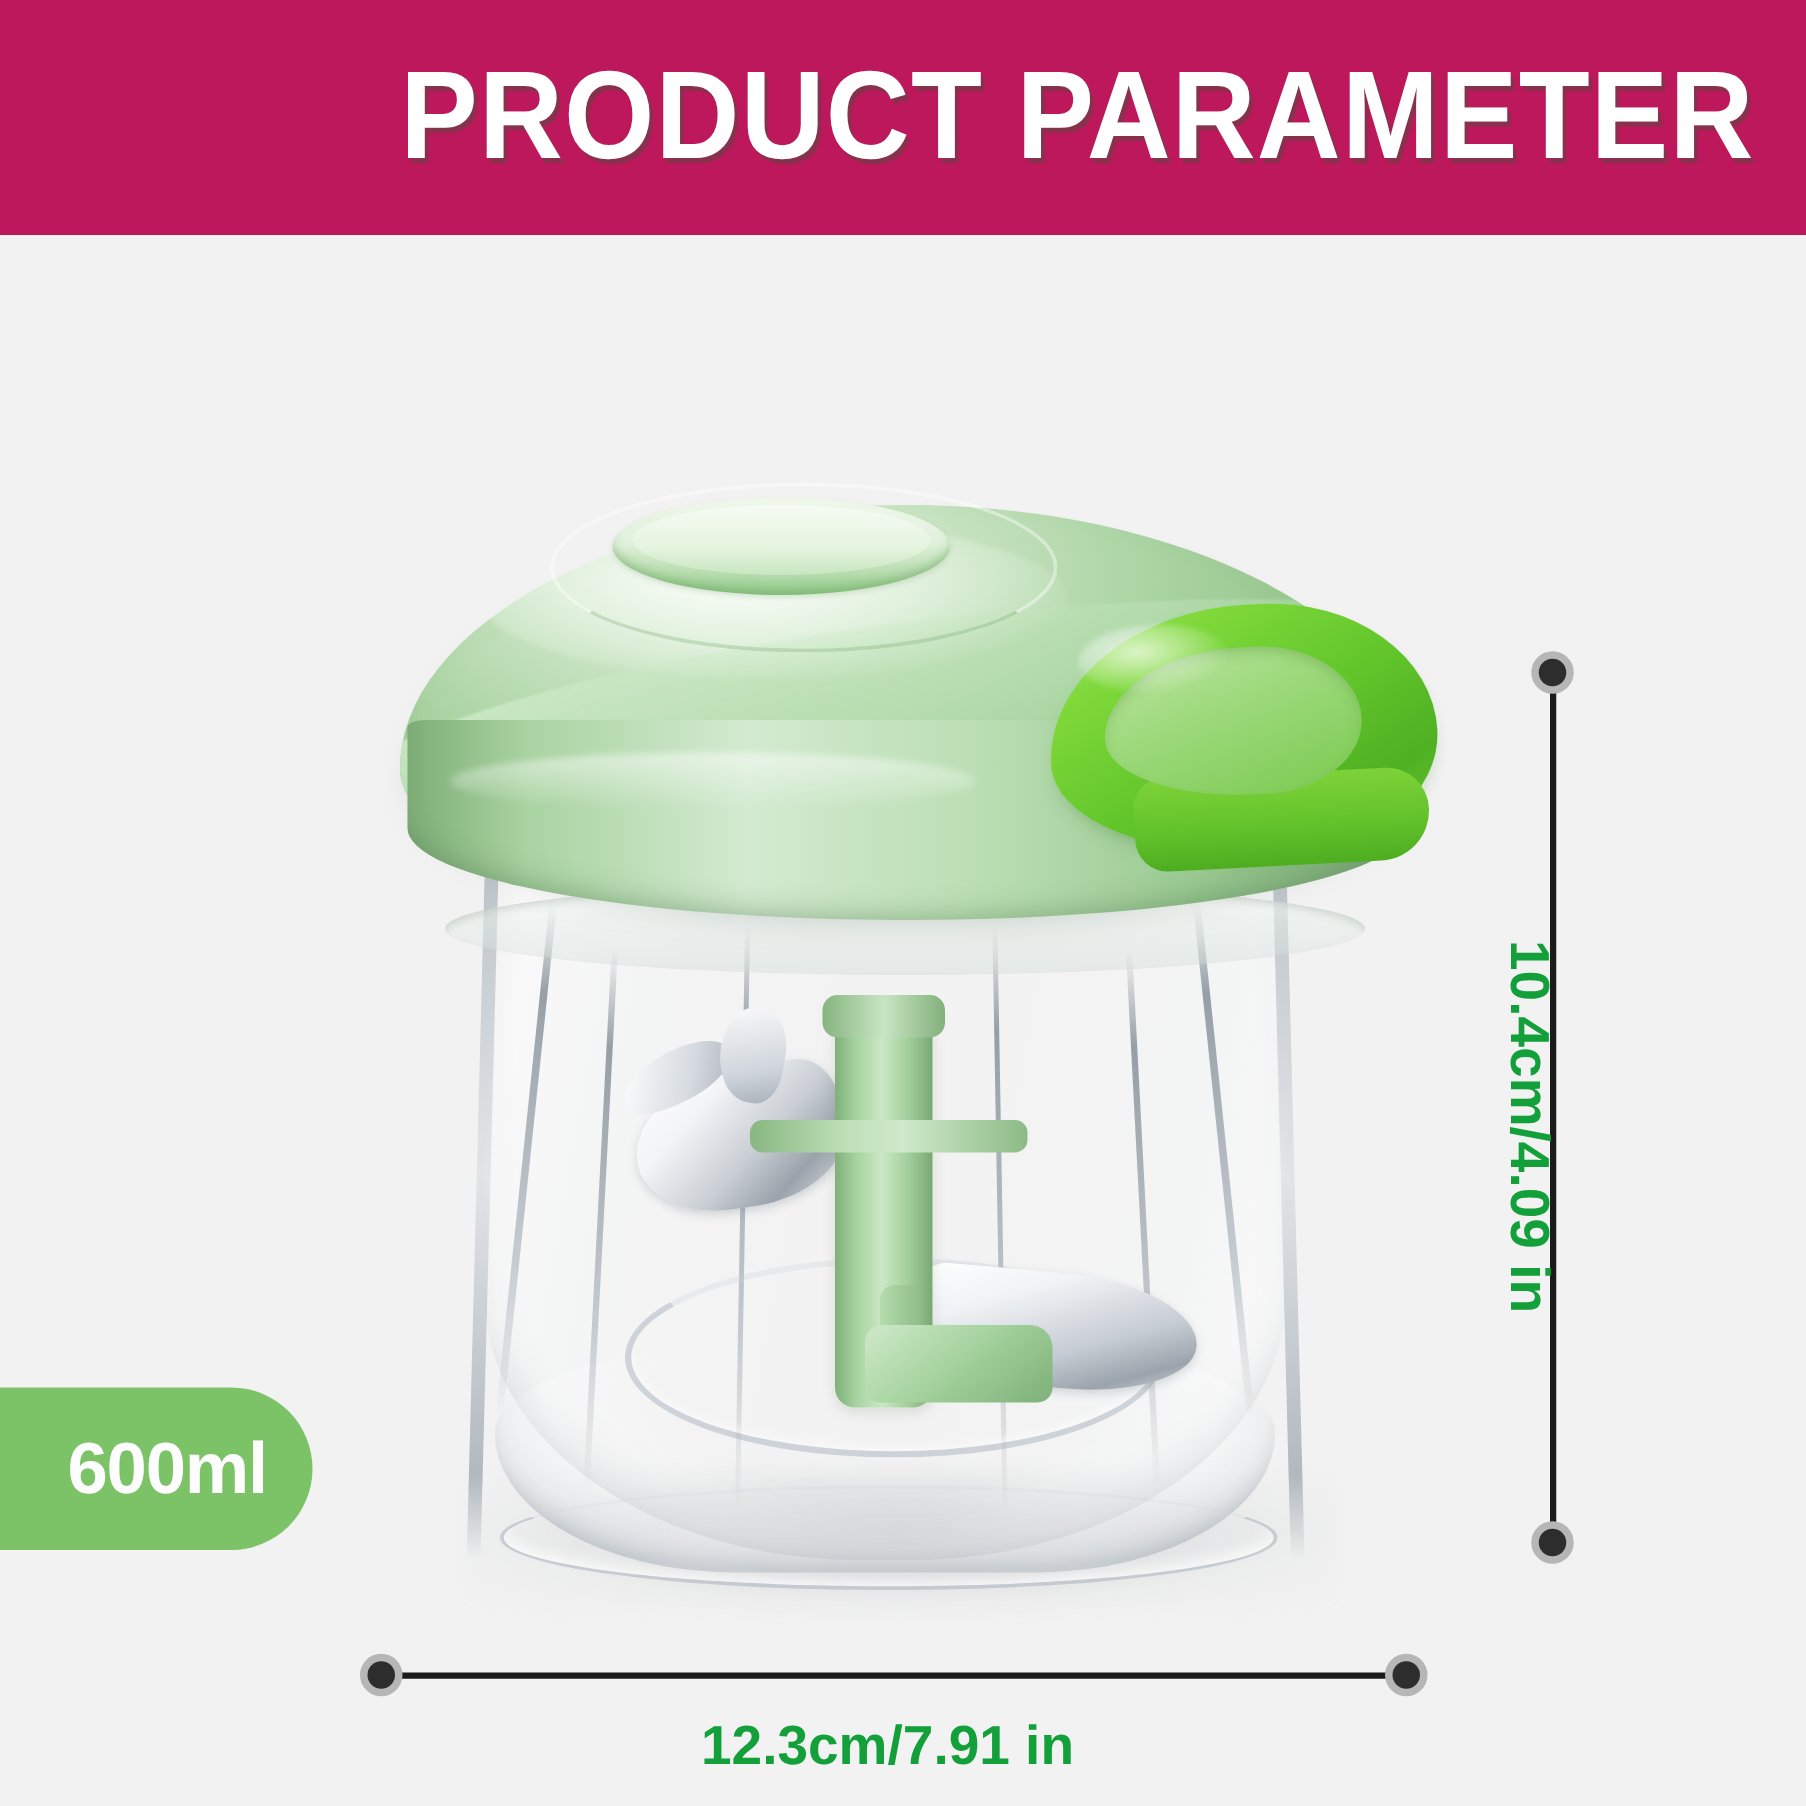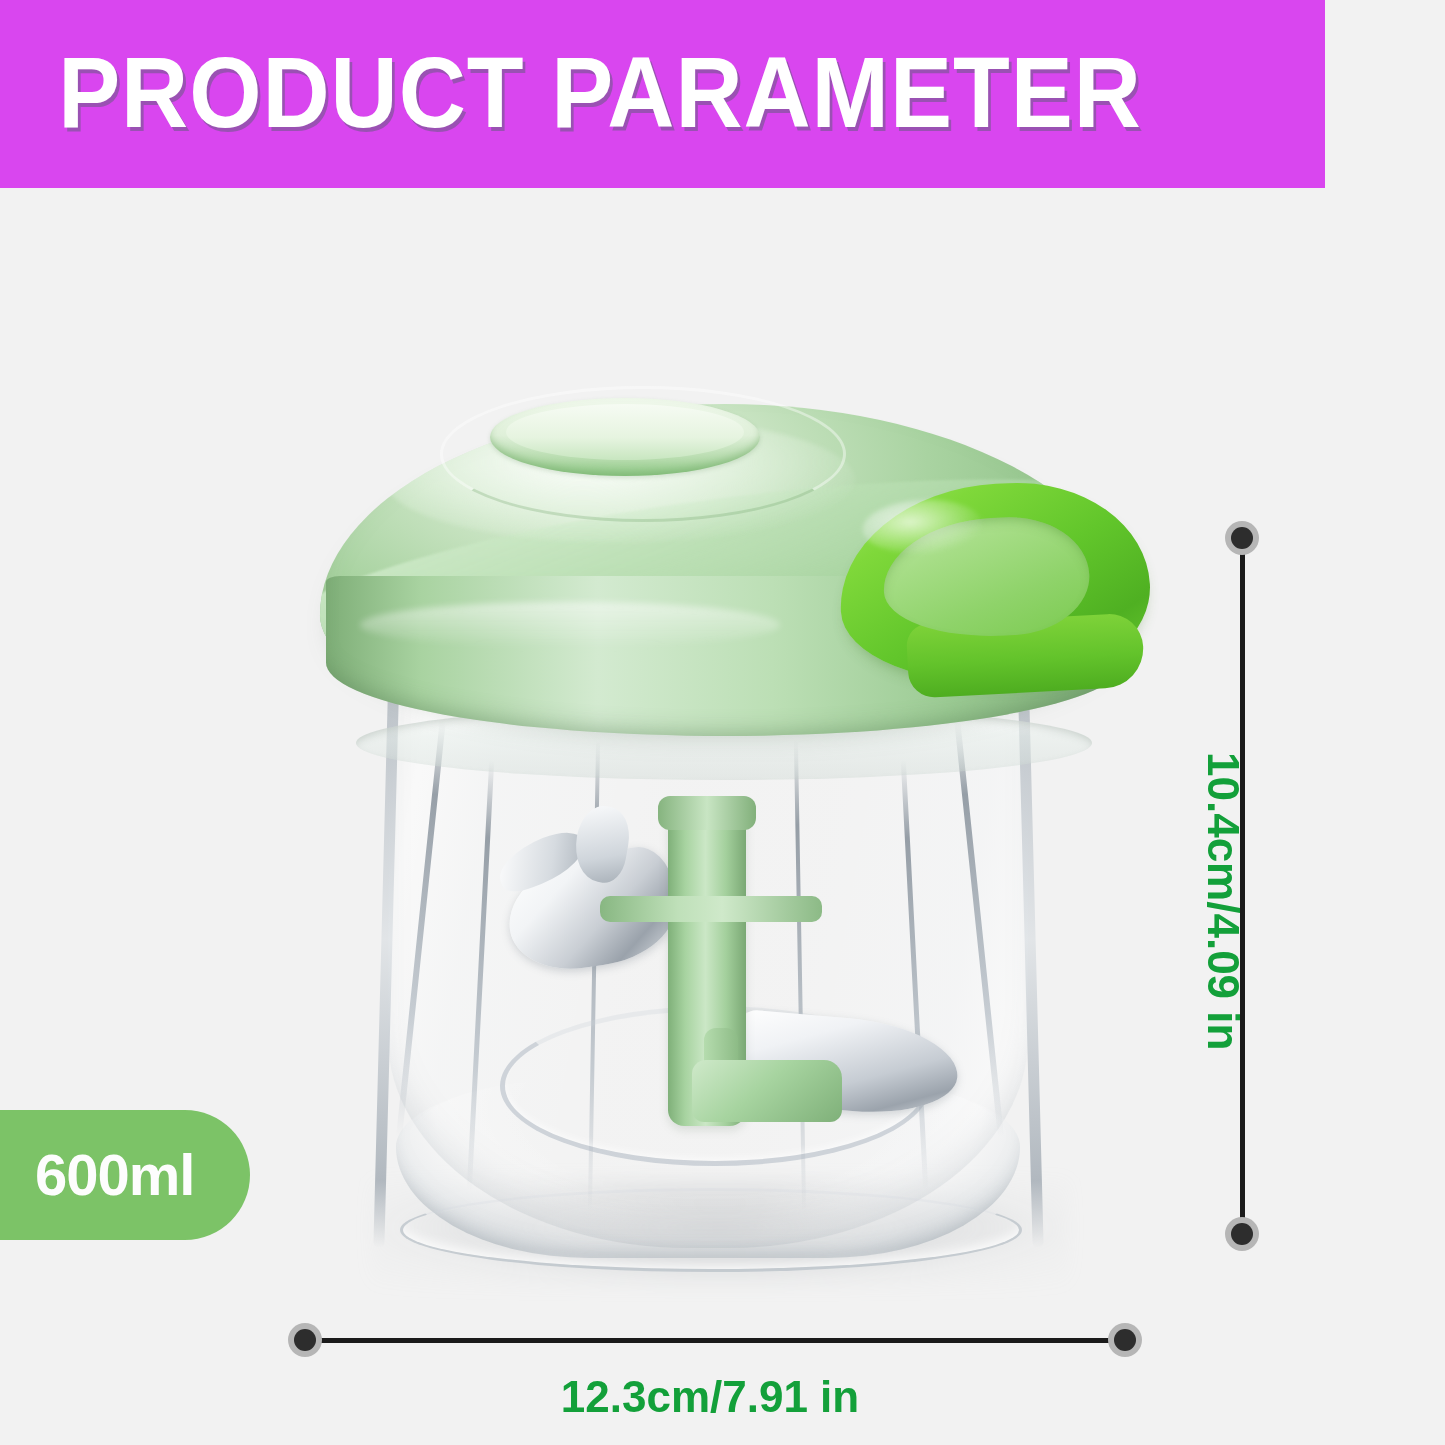--- a/index.html
+++ b/index.html
@@ -13,27 +13,27 @@
     font-family: "Liberation Sans", sans-serif;
     overflow: hidden;
     position: relative;
   }
 
   
   .banner {
     position: absolute;
     left: 0;
     top: 0;
-    width: 1325px;
+    width: 1445px;
     height: 188px;
-    background: #d946ef;
+    background: #be185d;
     box-sizing: border-box;
     display: flex;
     align-items: center;
-    justify-content: flex-start;
+    justify-content: flex-end;
     overflow: hidden;
   }
   .banner-title {
     font-family: "Liberation Sans Narrow", "Liberation Sans", sans-serif;
     font-weight: bold;
     font-size: 100px;
     line-height: 1;
     color: #ffffff;
     letter-spacing: 1px;
     transform: scaleX(0.93);
@@ -439,21 +439,21 @@
     position: absolute;
     left: 0;
     top: 1110px;
     width: 250px;
     height: 130px;
     background: #7cc367;
     border-radius: 0 66px 66px 0;
     display: flex;
     align-items: center;
     box-sizing: border-box;
-    padding-left: 35px;
+    padding-left: 54px;
   }
   .badge-label {
     color: #fdfdfd;
     font-family: "Liberation Sans", sans-serif;
     font-weight: bold;
     font-size: 58px;
     letter-spacing: -1px;
     line-height: 1;
   }
 

